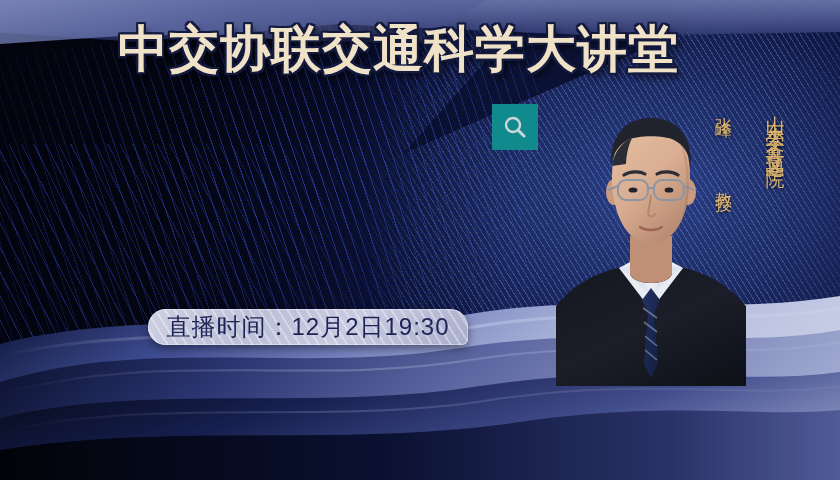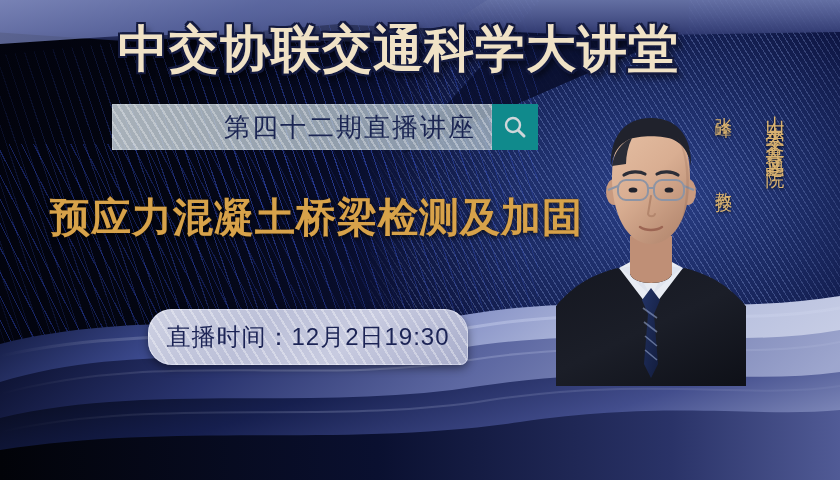--- a/index.html
+++ b/index.html
@@ -153,21 +153,21 @@
     letter-spacing: 1px;
     white-space: nowrap;
     text-shadow: 0 2px 5px rgba(0,0,0,0.7), 0 0 1px rgba(120,80,20,0.9);
     font-family: "DejaVu Sans", "Liberation Sans", sans-serif;
   }
 
   
   .time-pill {
     position: absolute;
     left: 148px; top: 309px;
-    width: 320px; height: 56px;
+    width: 320px; height: 36px;
     background: linear-gradient(135deg, #cdd0e2 0%, #bcc0d8 35%, #c8cbe0 62%, #a8adcb 100%);
     border-radius: 24px 24px 8px 24px;
     box-shadow: 0 3px 10px rgba(0,0,0,0.45), inset 0 0 0 1px rgba(240,242,255,0.45);
     overflow: hidden;
   }
   .time-pill::after {
     content:"";
     position:absolute; inset:0;
     background: repeating-linear-gradient(58deg,
       rgba(255,255,255,0.34) 0px, rgba(255,255,255,0.34) 2px,
@@ -346,31 +346,27 @@
 
         <path d="M84,131 C90,135 100,135 106,131" stroke="#9c6553" stroke-width="2.4" fill="none" stroke-linecap="round"></path>
 
         <path d="M120,40 C132,56 134,100 124,130 C136,108 137,58 120,40 Z" fill="rgba(120,80,60,0.18)"></path>
       </g>
     </svg>
   </div>
 
   <div class="main-title">中交协联交通科学大讲堂</div>
 
-  <div class="sub-bar">
-    <span class="sub-bar-text">第四十二期直播讲座</span>
-  </div>
   <div class="search-box">
     <svg width="26" height="26" viewBox="0 0 26 26" xmlns="http://www.w3.org/2000/svg">
       <circle cx="11" cy="11" r="7" fill="none" stroke="#cfd6da" stroke-width="2.4"></circle>
       <path d="M16.2,16.2 L22,22" stroke="#cfd6da" stroke-width="3" stroke-linecap="round"></path>
     </svg>
   </div>
 
-  <div class="topic">预应力混凝土桥梁检测及加固</div>
 
   <div class="time-pill">
     <span class="time-text">直播时间：12月2日19:30</span>
   </div>
 
   <div class="vert v-name">张峰</div>
   <div class="vert v-role">教授</div>
   <div class="vert v-org">山东大学齐鲁交通学院</div>
 
 

